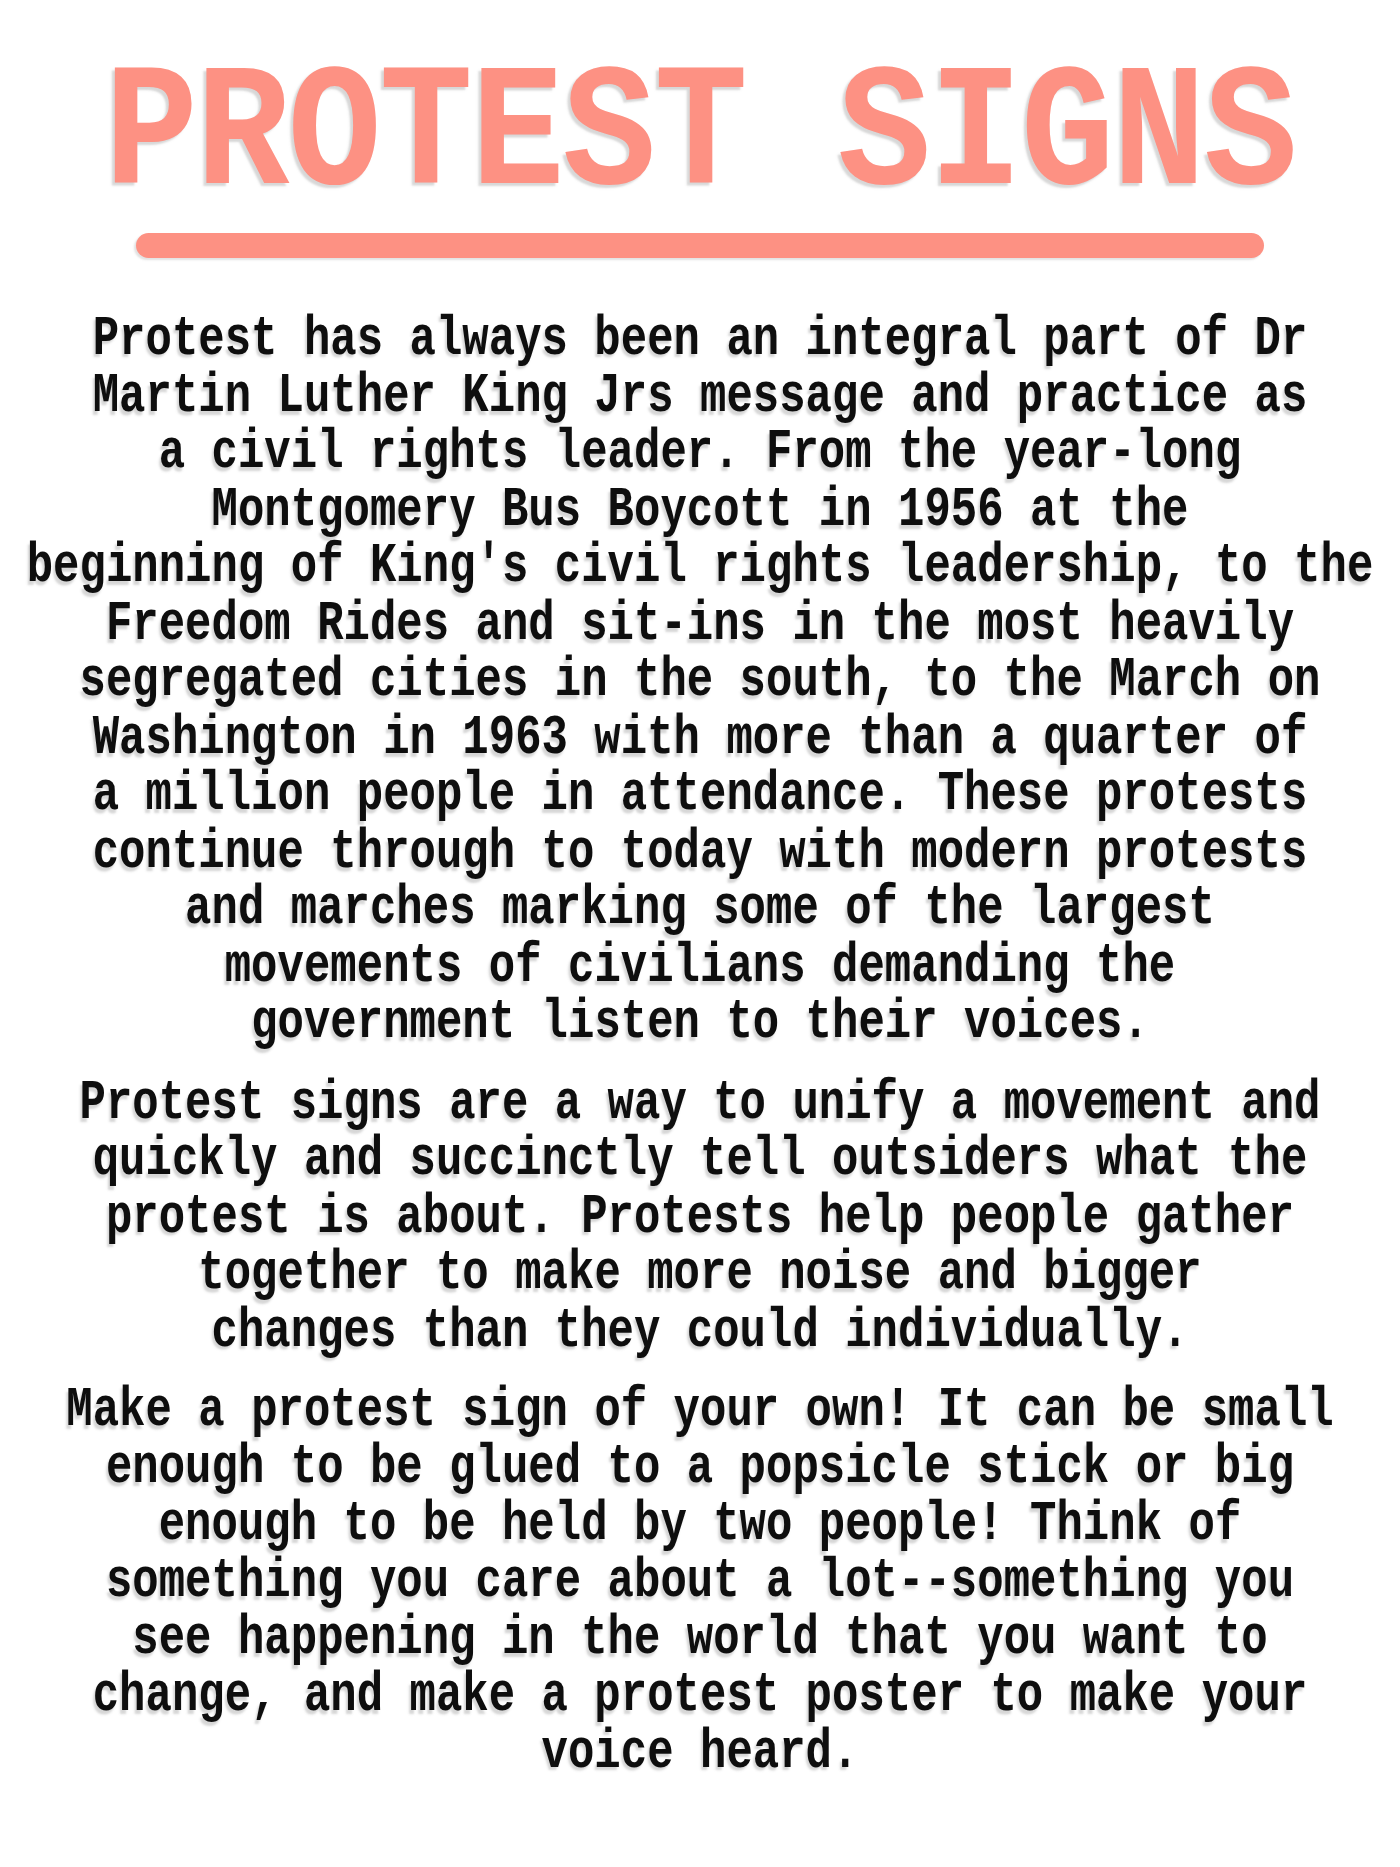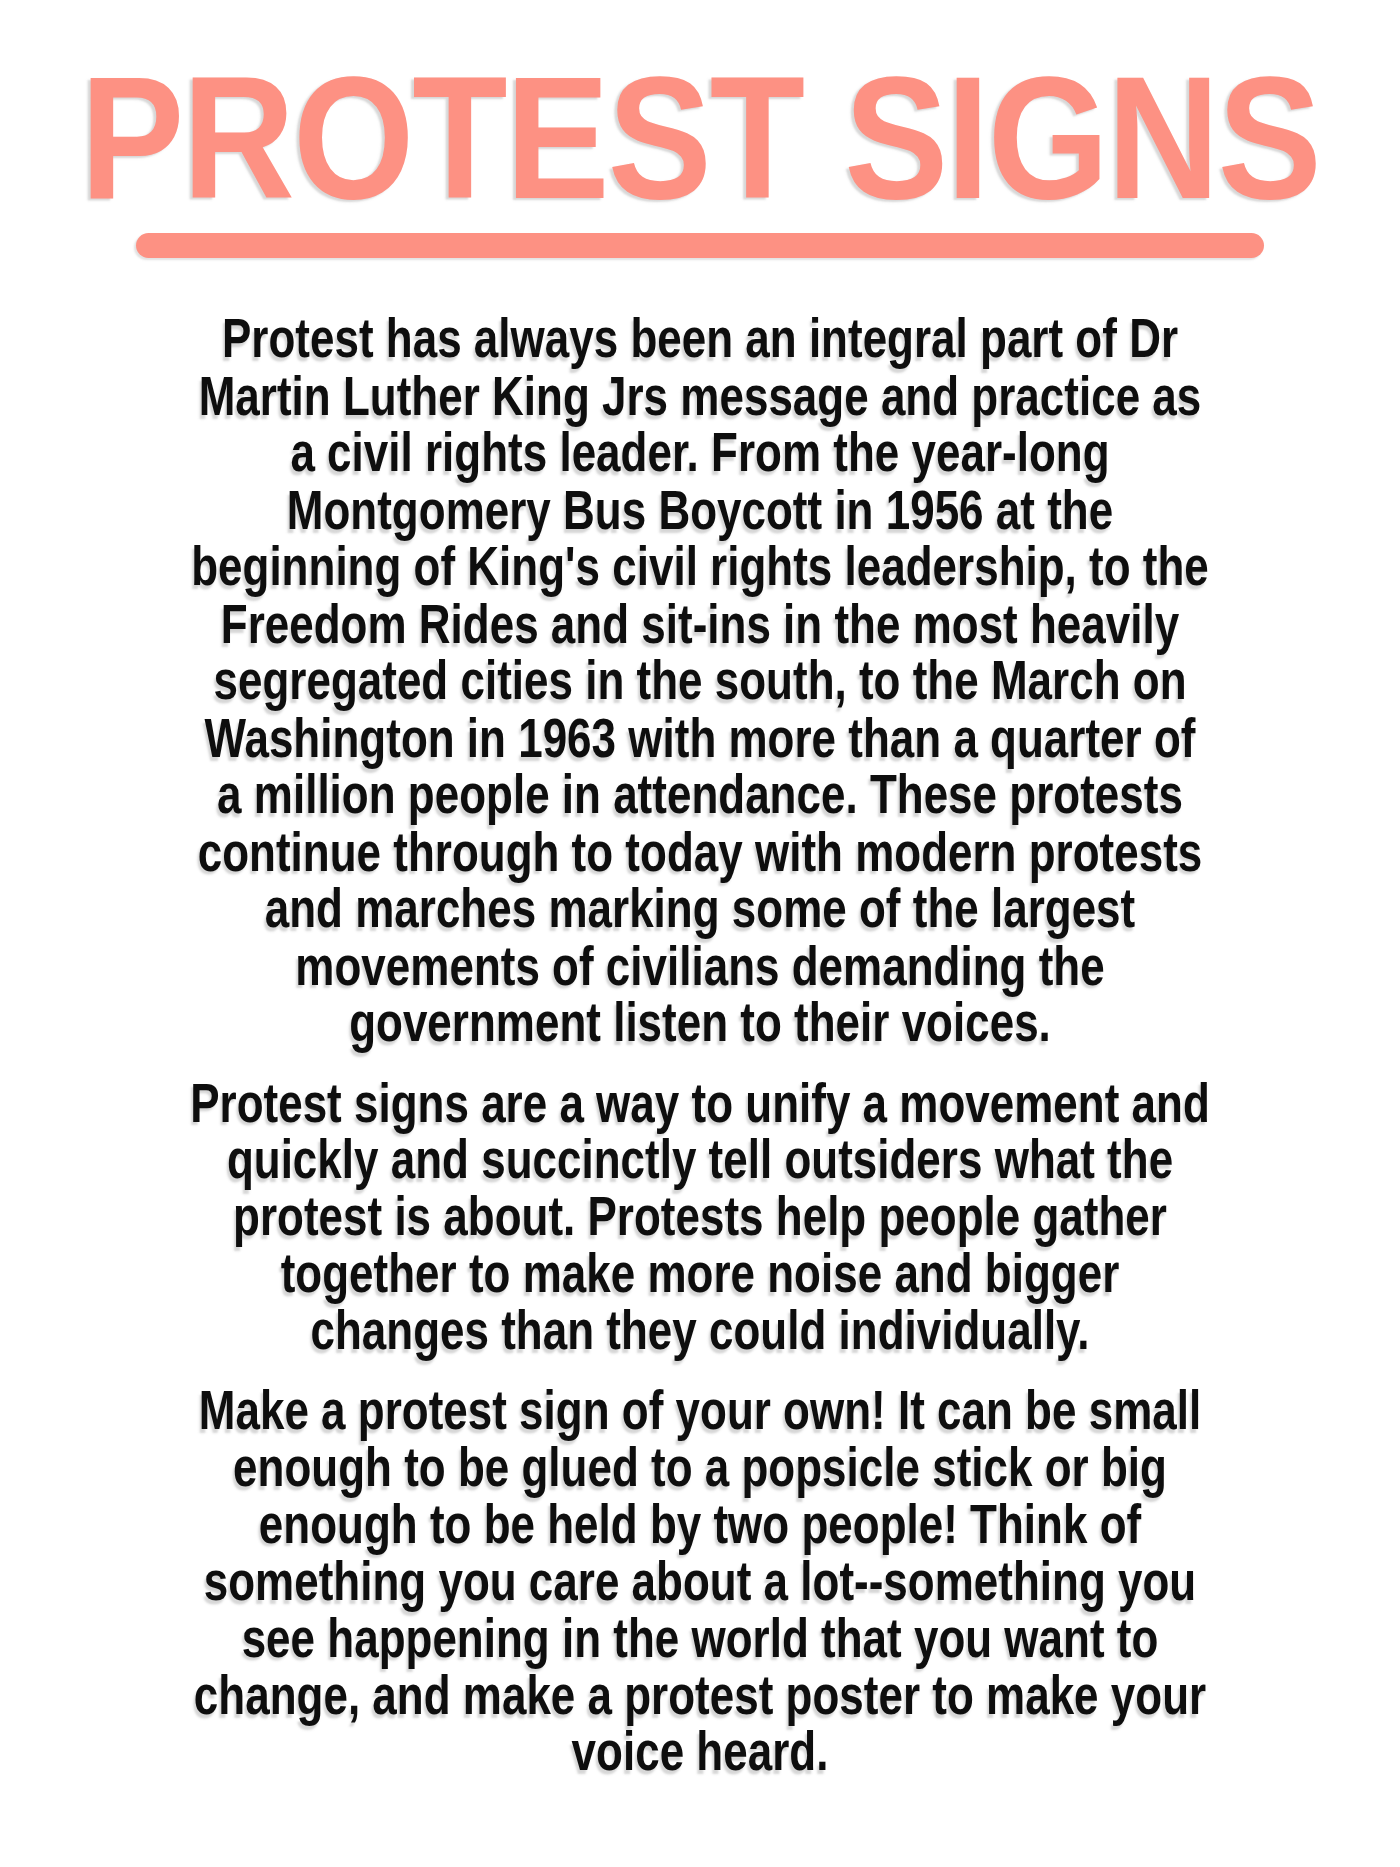--- a/index.html
+++ b/index.html
@@ -10,21 +10,21 @@
     margin: 0;
     padding: 0;
     background: #ffffff;
   }
   .page {
     position: relative;
     width: 1400px;
     height: 1867px;
     background: #ffffff;
     overflow: hidden;
-    font-family: Liberation Sans, sans-serif;
+    font-family: Liberation Mono, monospace;
   }
   .title {
     margin: 50px auto 0;
     text-align: center;
     font-size: 156px;
     font-weight: bold;
     line-height: 1;
     color: var(--accent);
     white-space: nowrap;
     transform: scaleY(1.12);

